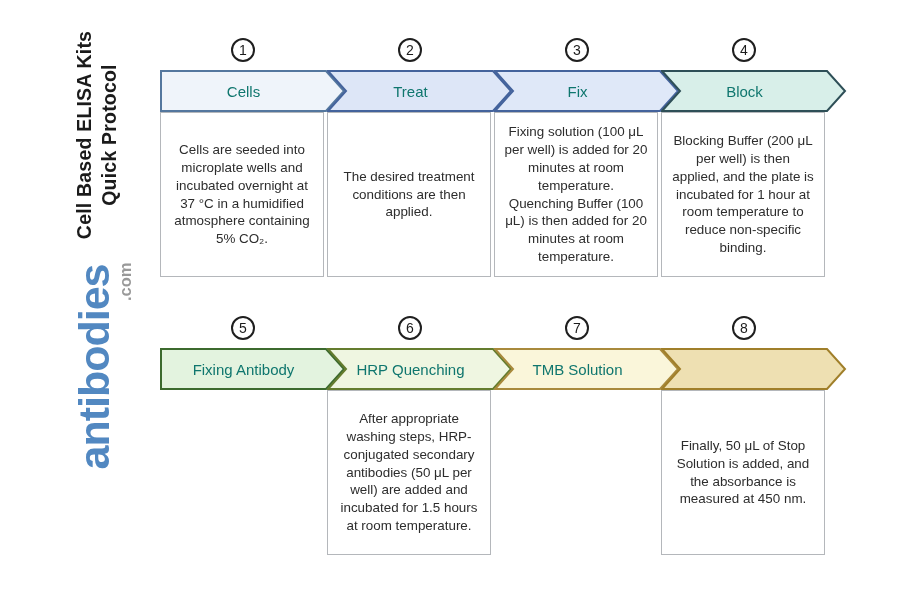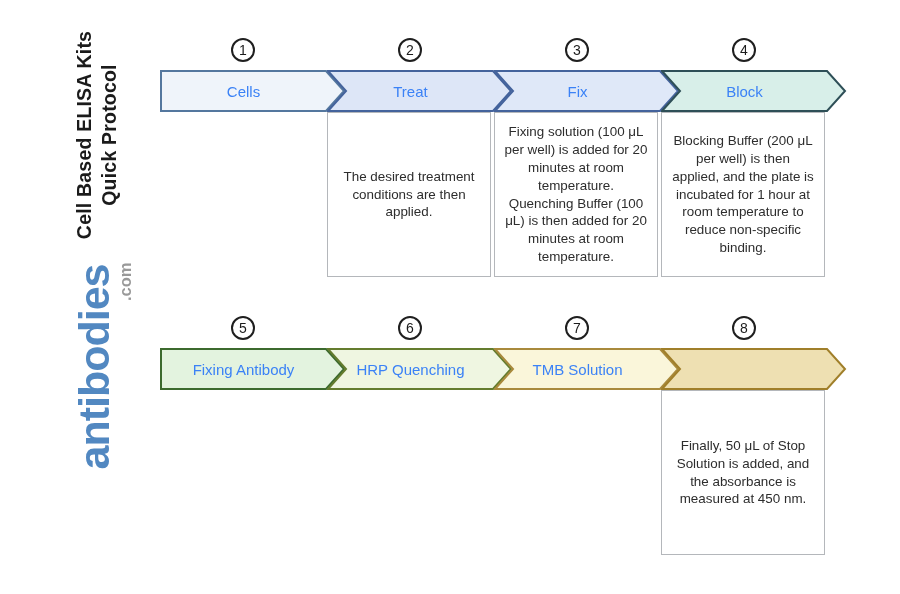--- a/index.html
+++ b/index.html
@@ -31,21 +31,21 @@
   .badge{
     position:absolute;top:10px;left:71px;width:24px;height:24px;
     border:2px solid #1f1f1f;border-radius:50%;background:#fff;
     display:flex;align-items:center;justify-content:center;
     font-size:14px;color:#1b1b1b;box-sizing:border-box;
   }
   .arrow{position:absolute;top:42px;left:0;width:186px;height:42px;display:block;}
   .arrow-label{
     position:absolute;top:42px;left:0;width:167px;height:42px;
     display:flex;align-items:center;justify-content:center;
-    font-size:15px;color:#3b82f6;
+    font-size:15px;color:#0f766e;
   }
   .desc-box{
     position:absolute;top:84px;left:0;width:164px;height:165px;
     background:#fff;border:1.5px solid #b4b7bb;box-sizing:border-box;
     display:flex;align-items:center;justify-content:center;
     padding:8px 9px;
   }
   .desc{
     margin:0;text-align:center;font-size:13.4px;line-height:1.34;color:#2d2d2d;
   }
@@ -66,20 +66,23 @@
   </div>
 
   <div class="col" style="left:160px;top:28px">
     <div class="badge">
         <span>1</span>
       </div>
     <svg class="arrow" viewBox="0 0 186 42">
       <polygon points="1,1 166,1 184,21 166,41 1,41" stroke-width="2" fill="#eff4fa" stroke="#54779e"></polygon>
     </svg>
     <div class="arrow-label">Cells</div>
+    <div class="desc-box">
+      <p class="desc">Cells are seeded into microplate wells and incubated overnight at 37 °C in a humidified atmosphere containing 5% CO₂.</p>
+    </div>
   </div>
 
   <div class="col" style="left:327px;top:28px">
     <div class="badge">
         <span>2</span>
       </div>
     <svg class="arrow" viewBox="0 0 186 42">
       <polygon points="1,1 166,1 184,21 166,41 1,41 19,21" stroke-width="2" fill="#dde6f7" stroke="#44639c"></polygon>
     </svg>
     <div class="arrow-label">Treat</div>
@@ -125,20 +128,23 @@
   </div>
 
   <div class="col" style="left:327px;top:306px">
     <div class="badge">
         <span>6</span>
       </div>
     <svg class="arrow" viewBox="0 0 186 42">
       <polygon points="1,1 166,1 184,21 166,41 1,41 19,21" stroke-width="2" fill="#eff6e1" stroke="#647c2e"></polygon>
     </svg>
     <div class="arrow-label">HRP Quenching</div>
+    <div class="desc-box">
+      <p class="desc">After appropriate washing steps, HRP-conjugated secondary antibodies (50 μL per well) are added and incubated for 1.5 hours at room temperature.</p>
+    </div>
   </div>
 
   <div class="col" style="left:494px;top:306px">
     <div class="badge">
         <span>7</span>
       </div>
     <svg class="arrow" viewBox="0 0 186 42">
       <polygon points="1,1 166,1 184,21 166,41 1,41 19,21" stroke-width="2" fill="#faf6da" stroke="#a98a3c"></polygon>
     </svg>
     <div class="arrow-label">TMB Solution</div>

